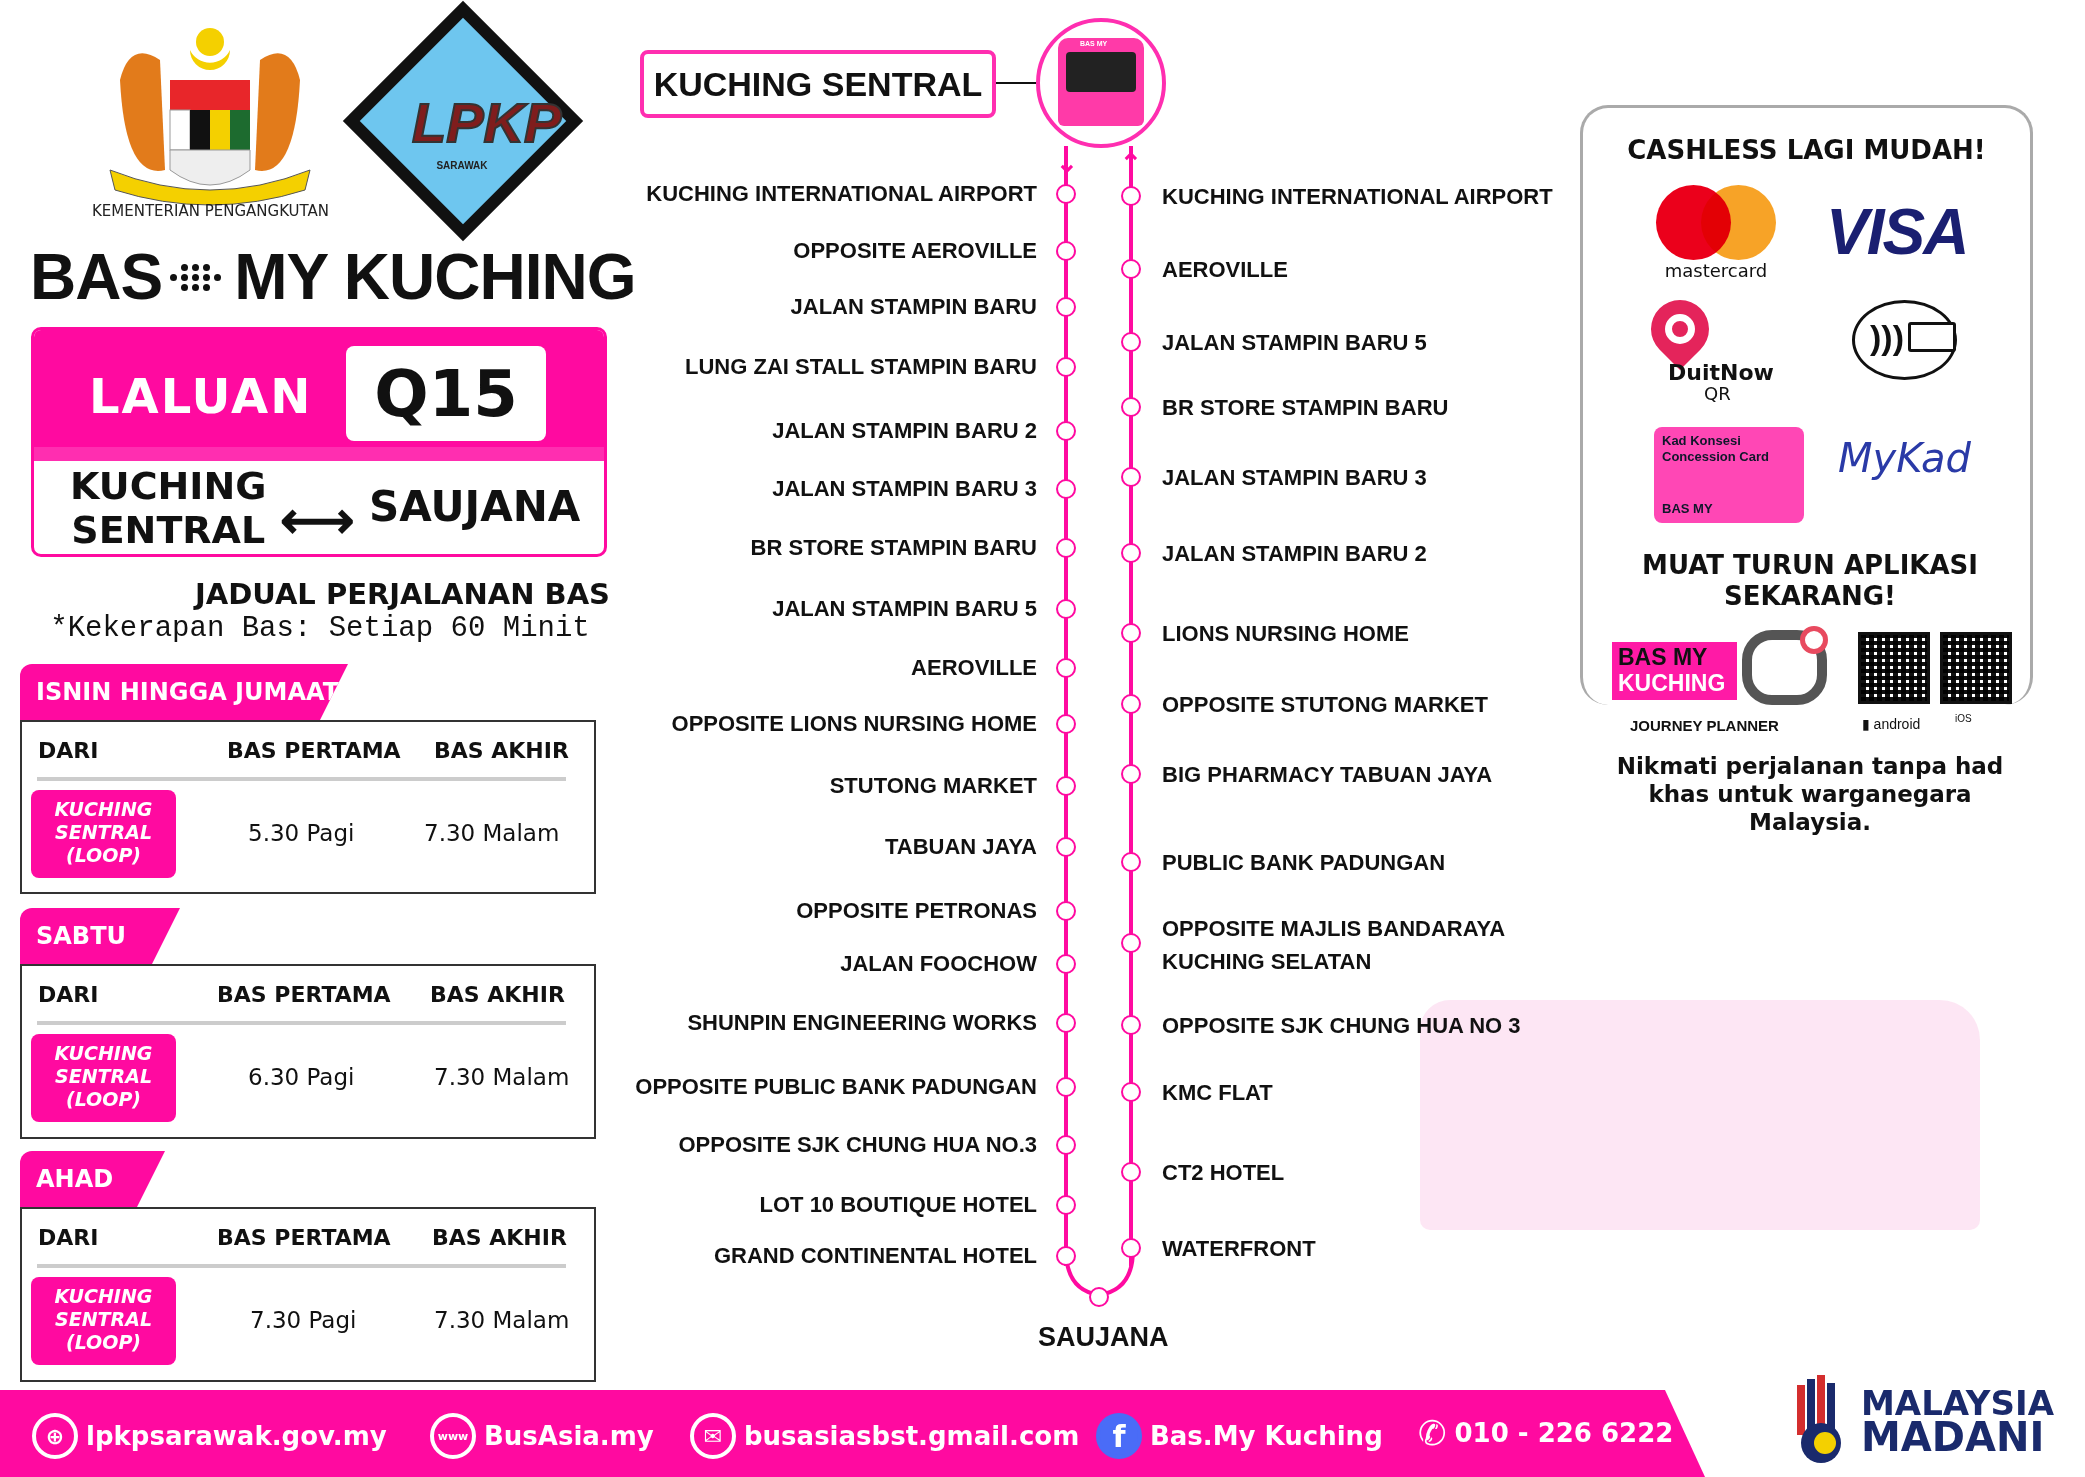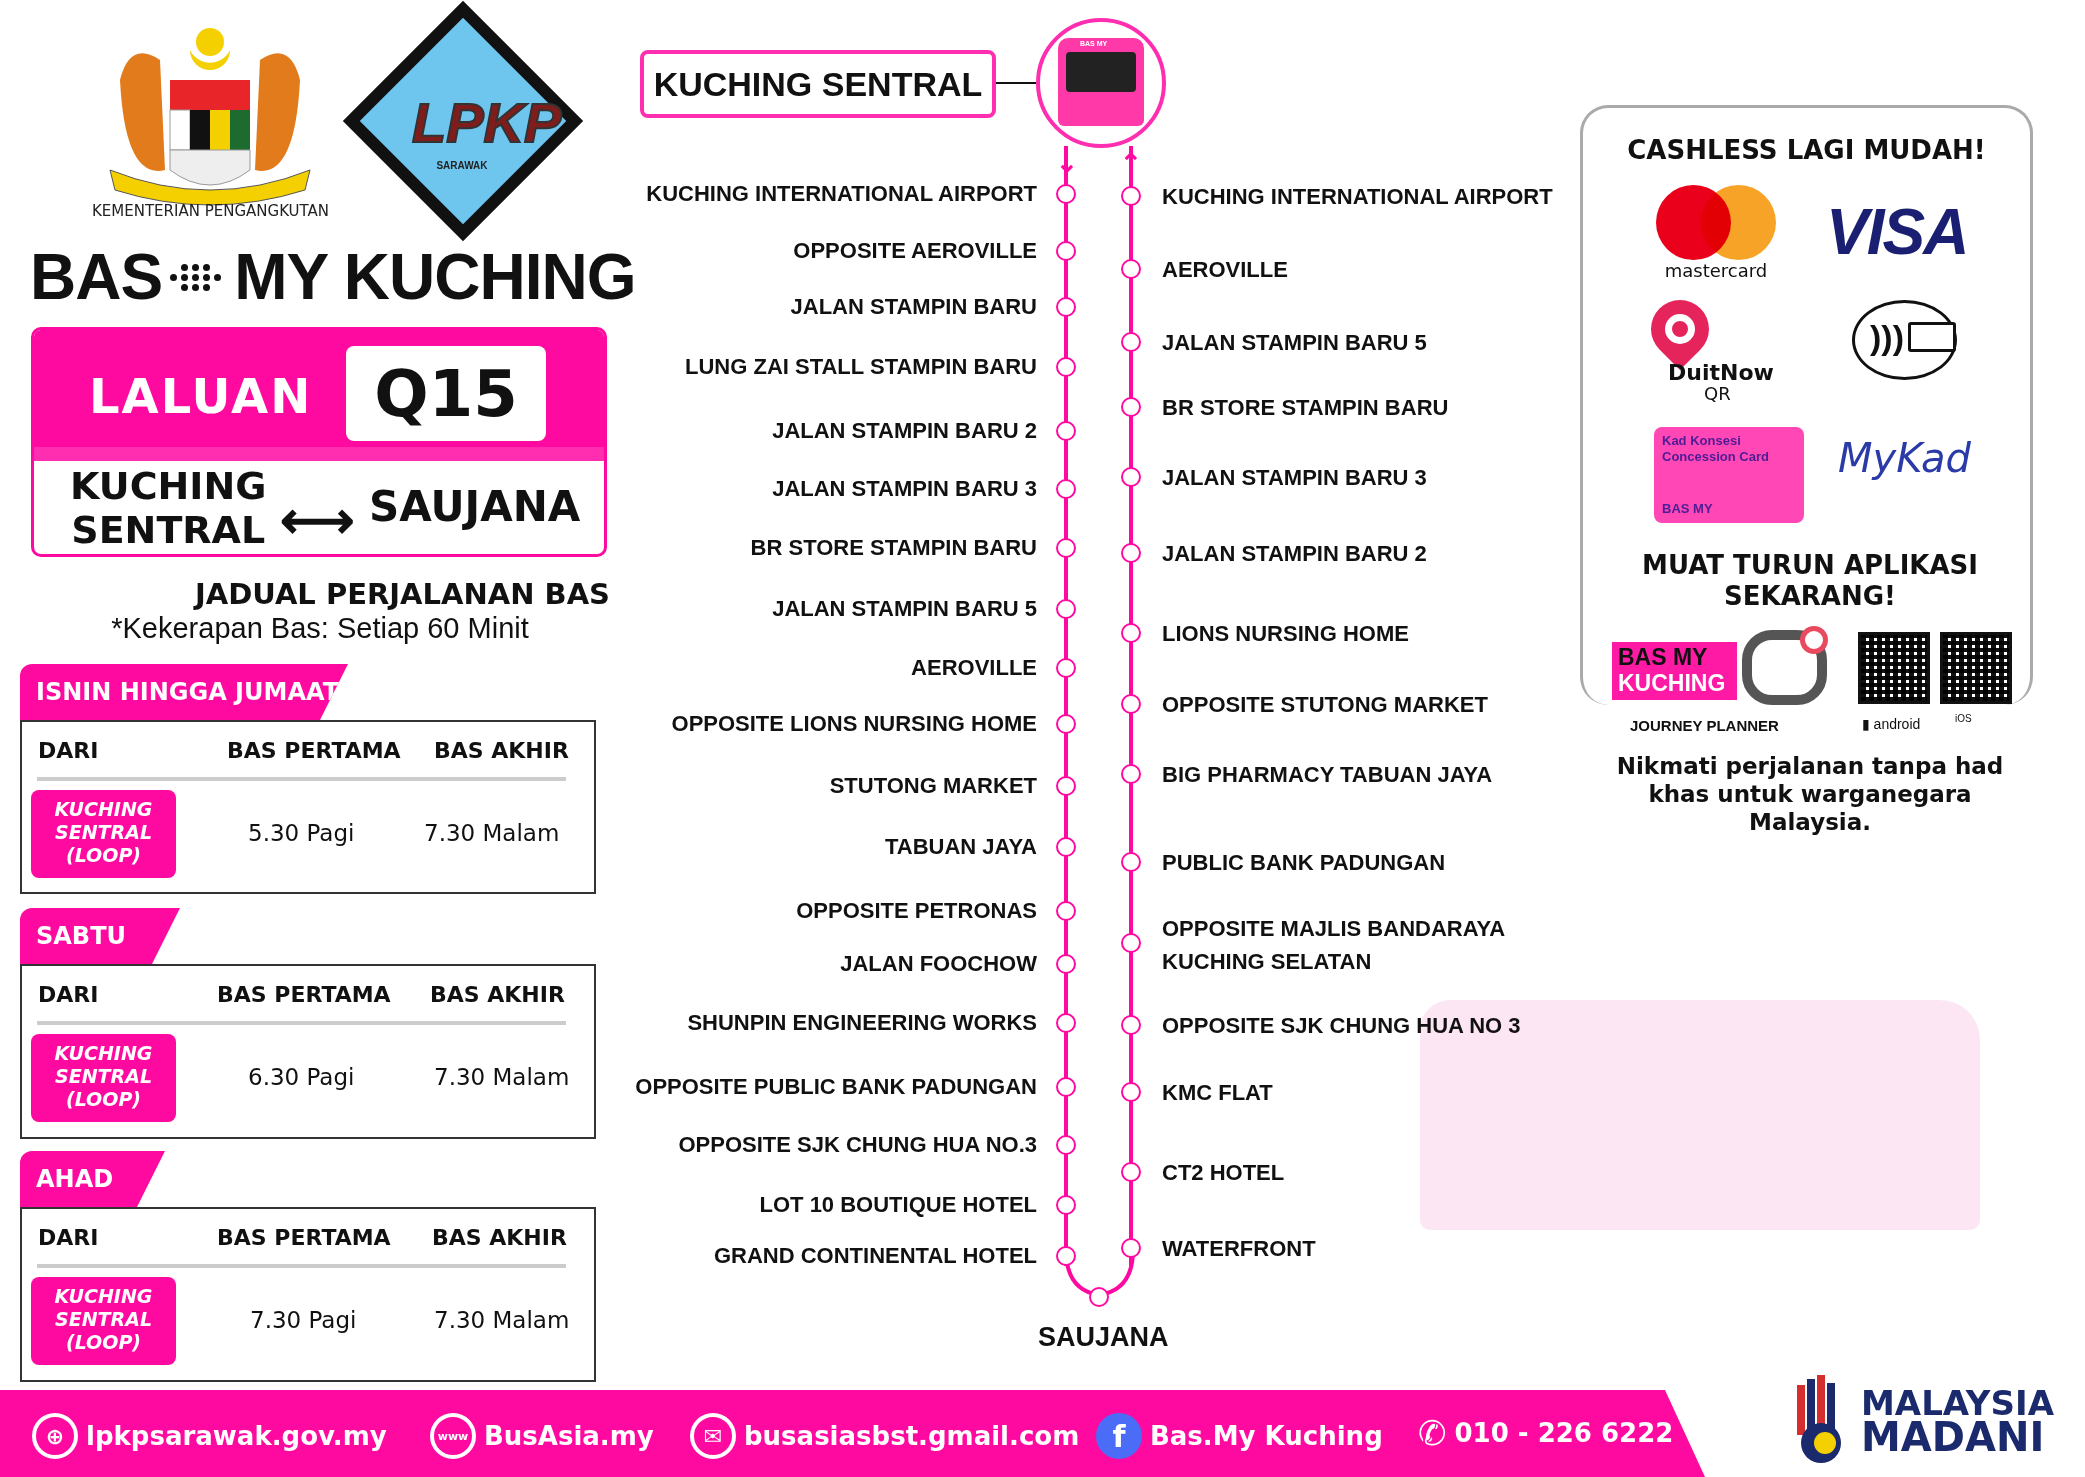--- a/index.html
+++ b/index.html
@@ -16,21 +16,21 @@
 .dots span{width:7px;height:7px;border-radius:50%;background:#111;display:block}
 .route-box{left:31px;top:327px;width:576px;height:230px;border:3px solid #ff0aa0;border-radius:10px;overflow:hidden}
 .route-top{position:absolute;left:0;top:0;right:0;height:117px;background:#ff0aa0}
 .route-stripe{position:absolute;left:0;top:117px;right:0;height:14px;background:#ff2eb0}
 .laluan{position:absolute;left:55px;top:38px;font-size:48px;font-weight:bold;color:#fff;letter-spacing:2px;font-family:"DejaVu Sans",sans-serif}
 .route-num{position:absolute;left:312px;top:16px;width:200px;height:95px;background:#fff;border-radius:8px;font-size:64px;font-weight:bold;display:flex;align-items:center;justify-content:center;font-family:"DejaVu Sans",sans-serif}
 .from{position:absolute;left:36px;top:134px;font-size:38px;font-weight:bold;line-height:44px;text-align:center;font-family:"DejaVu Sans",sans-serif}
 .arrow{position:absolute;left:246px;top:160px;font-size:52px;font-weight:bold}
 .to{position:absolute;left:335px;top:152px;font-size:42px;font-weight:bold;font-family:"DejaVu Sans",sans-serif}
 .sched-title{left:30px;top:577px;width:580px;text-align:right;font-size:29px;font-weight:bold;font-family:"DejaVu Sans",sans-serif}
-.sched-sub{left:30px;top:612px;width:580px;text-align:center;font-size:29px;font-family:Liberation Sans, sans-serif}
+.sched-sub{left:30px;top:612px;width:580px;text-align:center;font-size:29px;font-family:Liberation Mono, monospace}
 .day-tab{height:56px;background:#ff0aa0;color:#fff;font-weight:bold;font-size:24px;padding:14px 0 0 16px;border-radius:12px 0 0 0;clip-path:polygon(0 0,100% 0,calc(100% - 28px) 100%,0 100%);font-family:"DejaVu Sans",sans-serif}
 .table{border:2px solid #333;background:#fff}
 .th{position:absolute;font-size:22px;font-weight:bold;font-family:"DejaVu Sans",sans-serif}
 .hr{position:absolute;left:15px;right:28px;height:4px;background:#ccc}
 .from-chip{position:absolute;left:9px;width:145px;height:88px;background:#ff0aa0;border-radius:8px;color:#fff;font-style:italic;font-weight:bold;font-size:19px;line-height:23px;text-align:center;padding-top:8px;font-family:"DejaVu Sans",sans-serif}
 .td{position:absolute;font-size:23px;font-family:"DejaVu Sans",sans-serif}
 .ks-box{left:640px;top:50px;width:356px;height:68px;border:4px solid #ff2eb0;border-radius:8px;font-size:34px;font-weight:bold;display:flex;align-items:center;justify-content:center}
 .ks-line{left:996px;top:82px;width:40px;height:2px;background:#111}
 .bus-circle{left:1036px;top:18px;width:130px;height:130px;border:4px solid #ff2eb0;border-radius:50%}
 .bus{left:1058px;top:38px;width:86px;height:88px;background:#ff3aa8;border-radius:10px 10px 6px 6px}
@@ -42,21 +42,21 @@
 .stopR{position:absolute;left:1162px;font-size:22px;font-weight:bold;white-space:nowrap;line-height:33px}
 .saujana{left:1038px;top:1322px;font-size:27px;font-weight:bold}
 .pay-panel{left:1580px;top:105px;width:453px;height:600px;border:3px solid #aaa;border-radius:28px;border-bottom:none;background:rgba(255,255,255,.85)}
 .h-bold{font-weight:bold;text-align:center;font-family:"DejaVu Sans",sans-serif}
 .mc{left:1656px;top:185px;width:120px;height:75px}
 .mc1{position:absolute;left:0;top:0;width:75px;height:75px;border-radius:50%;background:#eb001b}
 .mc2{position:absolute;left:45px;top:0;width:75px;height:75px;border-radius:50%;background:#f79e1b;mix-blend-mode:multiply;opacity:.95}
 .visa{left:1826px;top:195px;font-size:64px;font-weight:bold;font-style:italic;color:#1a1f71;letter-spacing:-2px}
 .duit{left:1651px;top:300px;width:58px;height:58px;background:#e4245b;border-radius:50% 50% 50% 0;transform:rotate(-45deg)}
 .contactless{left:1852px;top:300px;width:105px;height:80px;border:3px solid #111;border-radius:50%}
-.kad{left:1654px;top:427px;width:150px;height:96px;background:#ff47b5;border-radius:8px;color:#4c1d95;font-size:13px;font-weight:bold;padding:6px 8px;line-height:16px}
+.kad{left:1654px;top:427px;width:150px;height:96px;background:#ff47b5;border-radius:8px;color:#0f172a;font-size:13px;font-weight:bold;padding:6px 8px;line-height:16px}
 .mykad{left:1838px;top:435px;font-size:40px;font-style:italic;color:#2a3aa7;font-family:"DejaVu Sans",sans-serif}
 .jp{left:1612px;top:642px;width:125px;height:58px;background:#ff1aa6;font-weight:bold;font-size:23px;line-height:26px;padding:2px 6px}
 .road{left:1742px;top:630px;width:85px;height:75px;border:10px solid #555;border-radius:30px}
 .qr{width:72px;height:72px;background:repeating-linear-gradient(0deg,#111 0 4px,#fff 4px 7px),repeating-linear-gradient(90deg,#111 0 5px,#fff 5px 8px);background-blend-mode:multiply;border:3px solid #111}
 .footer{left:0;top:1390px;width:1705px;height:87px;background:#ff0aa0;clip-path:polygon(0 0,calc(100% - 40px) 0,100% 100%,0 100%)}
 .f-item{position:absolute;top:1413px;display:flex;align-items:center;gap:8px;color:#fff;font-weight:bold;font-size:26px;font-family:"DejaVu Sans",sans-serif}
 .f-ic{width:46px;height:46px;border:4px solid #fff;border-radius:50%;display:flex;align-items:center;justify-content:center;font-size:22px;color:#fff}
 .madani{left:1793px;top:1375px;display:flex;align-items:center;gap:8px}
 .madani-txt{font-size:34px;font-weight:bold;color:#1a2a6c;line-height:34px;font-family:"DejaVu Sans",sans-serif}
 .bg-bus{left:1420px;top:1000px;width:560px;height:230px;background:#fbd6ec;opacity:.6;border-radius:30px 40px 10px 10px}

